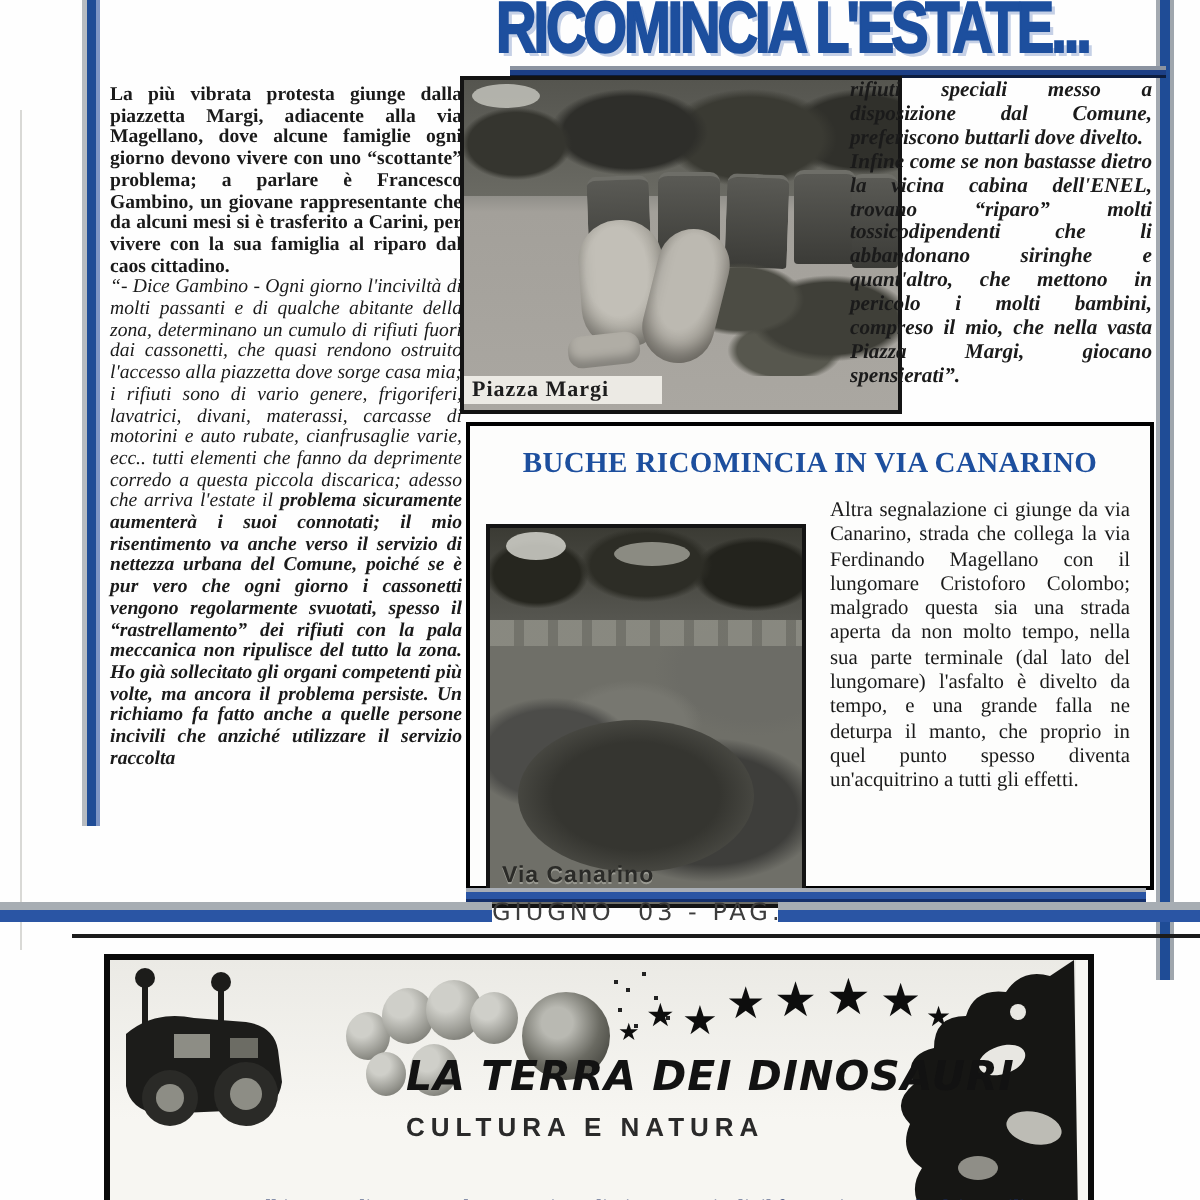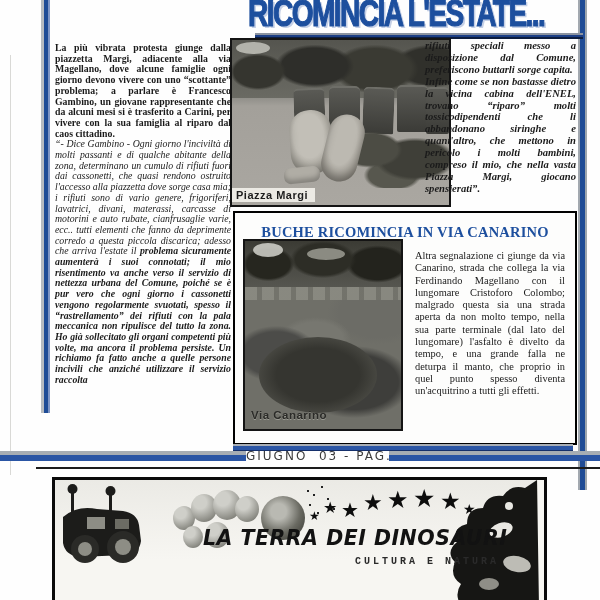--- a/index.html
+++ b/index.html
@@ -51,35 +51,35 @@
                 radial-gradient(40px 22px at 50% 80%,#57574e 0 60%,transparent 72%);}
   .p1-chair-back{left:58px;top:70px;width:42px;height:64px;border-radius:20px;
      background:radial-gradient(28px 40px at 45% 40%,#c2bfb7 0 55%,#9b988f 100%);transform:rotate(-4deg);
      box-shadow:inset 0 -6px 8px rgba(0,0,0,.25);}
   .p1-chair-roll{left:93px;top:74px;width:36px;height:68px;border-radius:18px;
      background:radial-gradient(24px 44px at 45% 40%,#bcb9b1 0 55%,#938f86 100%);transform:rotate(14deg);
      box-shadow:inset 0 -6px 8px rgba(0,0,0,.28);}
   .p1-chair-base{left:52px;top:127px;width:36px;height:16px;border-radius:7px;
      background:#b0ada5;transform:rotate(-6deg);box-shadow:inset 0 -4px 5px rgba(0,0,0,.25);}
   .photo-cap1{left:0;bottom:3px;background:#eceae4;color:#1d1d1d;
-     font-family:Liberation Sans, sans-serif;font-weight:bold;font-size:11px;
-     padding:1px 7px 1px 4px;letter-spacing:.5px;}
+     font-family:Liberation Serif, serif;font-weight:bold;font-size:11px;
+     padding:1px 26px 1px 4px;letter-spacing:.5px;}
 
   
   .box2{left:233px;top:211px;width:340px;height:230px;border:2px solid #000;background:#fdfdfc;}
   .box2 h2{margin:11px 6px 0 6px;text-align:center;font-size:14.5px;color:#1d4f9e;
      font-weight:bold;letter-spacing:.2px;}
   .box2-text{position:absolute;left:176px;top:33px;width:158px;font-size:10.4px;
      line-height:12.3px;text-align:justify;}
   .box2-text p{margin:4px;}
   .box2-bar{left:233px;top:444px;width:340px;height:7px;
      background:linear-gradient(180deg,#a8aeb6 0 32%,#2a55a4 32% 80%,#15306b 80% 100%);}
 
   
-  .photo2{position:absolute;left:8px;top:26px;width:156px;height:188px;border:2px solid #141414;
+  .photo2{position:absolute;left:8px;top:49px;width:156px;height:188px;border:2px solid #141414;
      overflow:hidden;
      background:radial-gradient(60px 40px at 20% 60%,#4c4c49 0 55%,transparent 70%),
                 radial-gradient(80px 50px at 70% 75%,#3e3e3b 0 55%,transparent 72%),
                 radial-gradient(50px 30px at 45% 52%,#777770 0 55%,transparent 72%),
                 radial-gradient(70px 45px at 85% 38%,#6c6c66 0 55%,transparent 72%),#6f6f68;}
   .p2-trees{left:0;top:0;width:156px;height:46px;
      background:radial-gradient(36px 24px at 15% 50%,#26261f 0 60%,transparent 72%),
                 radial-gradient(46px 26px at 50% 40%,#2d2d26 0 60%,transparent 72%),
                 radial-gradient(44px 26px at 85% 50%,#23231d 0 60%,transparent 72%),
                 linear-gradient(180deg,#3b3b34,#565650);}
@@ -109,22 +109,22 @@
      background:radial-gradient(circle at 35% 30%,#cfcfc9 0 25%,#8f8f88 70%,#5f5f59 100%);}
   .globe{position:absolute;left:206px;top:16px;width:44px;height:44px;border-radius:50%;
      background:radial-gradient(circle at 40% 35%,#b9b9b2 0 20%,#6a6a62 55%,#2f2f2a 100%);
      box-shadow:6px -8px 0 -18px #333,-4px 10px 0 -19px #333;}
   .sparkle-dots{position:absolute;left:252px;top:10px;width:2px;height:2px;background:#222;
      box-shadow:6px 4px 0 #222,14px -4px 0 #222,2px 14px 0 #222,20px 8px 0 #222,10px 22px 0 #222,26px 18px 0 #222;}
   .star{position:absolute;color:#0d0d0d;font-family:"DejaVu Sans",sans-serif;line-height:1;}
   .ad-title{position:absolute;left:148px;top:46px;width:296px;
      font-family:"DejaVu Sans",sans-serif;font-weight:bold;font-style:italic;font-size:20.5px;
      letter-spacing:.5px;color:#121212;white-space:nowrap;}
-  .ad-subtitle{position:absolute;left:148px;top:76px;width:296px;text-align:right;
-     font-family:Liberation Mono, monospace;font-weight:bold;font-size:10px;letter-spacing:3px;color:#2a2a2a;}
+  .ad-subtitle{position:absolute;left:148px;top:76px;width:296px;text-align:left;
+     font-family:Liberation Sans, sans-serif;font-weight:bold;font-size:13px;letter-spacing:3px;color:#2a2a2a;}
   .ad-body{position:absolute;left:8px;top:92px;width:428px;font-size:10.8px;line-height:13px;
      font-weight:bold;color:#2b4f9b;text-align:justify;word-spacing:3px;}
   .ad-cutoff{position:absolute;left:8px;top:119px;width:450px;font-size:10.5px;font-weight:bold;
      color:#1b2f66;white-space:nowrap;}
 </style>
 </head>
 <body>
 
 <div id="page">
 
@@ -149,21 +149,21 @@
     <div class="abs p1-bin" style="left:165px;top:45px;"></div>
     <div class="abs p1-bin" style="left:194px;top:47px;width:23px;"></div>
     <div class="abs p1-debris"></div>
     <div class="abs p1-chair-back"></div>
     <div class="abs p1-chair-roll"></div>
     <div class="abs p1-chair-base"></div>
     <div class="abs photo-cap1">Piazza Margi</div>
   </div>
 
   <div class="abs col-right">
-    <p>rifiuti speciali messo a disposizione dal Comune, preferiscono buttarli sorge capita.</p>
+    <p>rifiuti speciali messo a disposizione dal Comune, preferiscono buttarli dove divelto.</p>
     <p>Infine come se non bastasse dietro la vicina cabina dell'ENEL, trovano “riparo” molti tossicodipendenti che li abbandonano siringhe e quant'altro, che mettono in pericolo i molti bambini, compreso il mio, che nella vasta Piazza Margi, giocano spensierati”.</p>
   </div>
 
   <div class="abs box2">
     <h2>BUCHE RICOMINCIA IN VIA CANARINO</h2>
     <div class="photo2">
       <div class="abs p2-trees"></div>
       <div class="abs p2-sky1"></div>
       <div class="abs p2-sky2"></div>
       <div class="abs p2-wall"></div>

